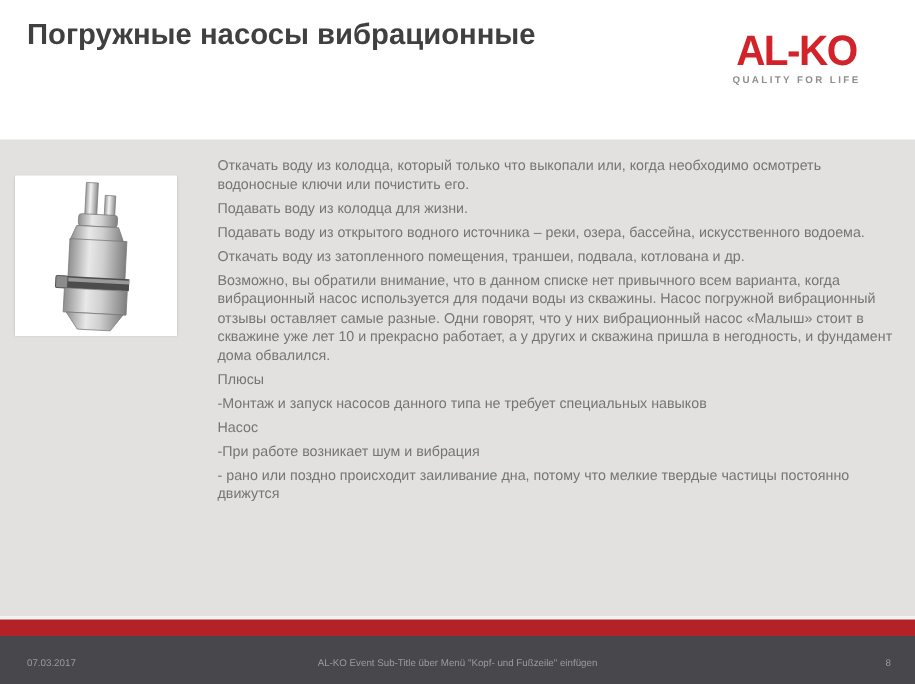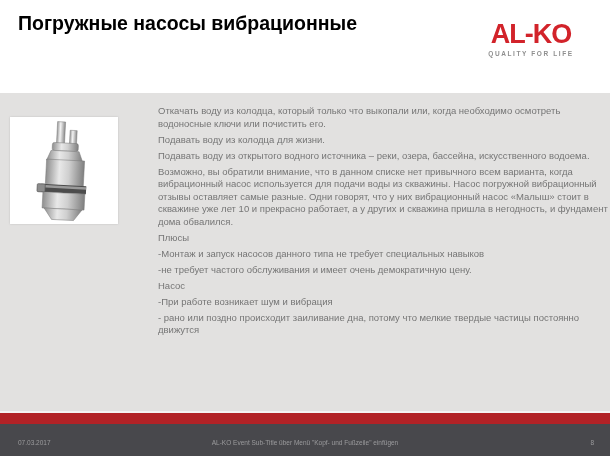--- a/index.html
+++ b/index.html
@@ -7,21 +7,21 @@
     width:610px;height:456px;position:relative;overflow:hidden;
     font-family:"Liberation Sans","DejaVu Sans",sans-serif;
     background:#ffffff;
   }
   
   .header{
     position:absolute;left:0;top:0;width:610px;height:93px;background:#ffffff;
   }
   .slide-title{
     position:absolute;left:18px;top:10px;width:460px;
-    font-size:19.5px;line-height:27px;font-weight:bold;color:#000000;
+    font-size:19.5px;line-height:27px;font-weight:bold;color:#404040;
     letter-spacing:0px;
   }
   .logo{
     position:absolute;right:24px;top:20px;width:110px;text-align:center;
   }
   .logo-brand{
     font-size:27px;font-weight:900;letter-spacing:-1px;color:#d2232a;
     font-family:"Liberation Sans",sans-serif;line-height:28px;
     transform:scaleY(1.05);
   }
@@ -33,21 +33,21 @@
   .content{
     position:absolute;left:0;top:93px;width:610px;height:318px;
     background:#e2e1e0;
   }
   .image-box{
     position:absolute;left:10px;top:24px;width:108px;height:107px;
     background:#ffffff;box-shadow:0 0 2px rgba(0,0,0,0.15);
   }
   .image-box svg{display:block;margin:0 auto;}
   .text-col{
-    position:absolute;left:158px;top:12px;width:452px;
+    position:absolute;left:145px;top:12px;width:452px;
     font-size:9.5px;line-height:12.5px;color:#757575;
   }
   .text-col p{margin:0 0 3.5px 0;}
   
   .light-line{
     position:absolute;left:0;top:411px;width:610px;height:2px;background:#f4f3f2;
   }
   .red-bar{
     position:absolute;left:0;top:413px;width:610px;height:11px;background:#b22226;
   }
@@ -102,24 +102,24 @@
         <rect x="34" y="76" width="42" height="16" fill="url(#metal)" stroke="#777" stroke-width="0.5"></rect>
         <polygon points="36,92 74,92 66,103 44,103" fill="url(#metal)" stroke="#777" stroke-width="0.5"></polygon>
       </g>
     </svg>
   </div>
 
   <div class="text-col">
     <p>Откачать воду из колодца, который только что выкопали или, когда необходимо осмотреть водоносные ключи или почистить его.</p>
     <p>Подавать воду из колодца для жизни.</p>
     <p>Подавать воду из открытого водного источника – реки, озера, бассейна, искусственного водоема.</p>
+    <p>Откачать воду из затопленного помещения, траншеи, подвала, котлована и др.</p>
     <p>Возможно, вы обратили внимание, что в данном списке нет привычного всем варианта, когда вибрационный насос используется для подачи воды из скважины. Насос погружной вибрационный отзывы оставляет самые разные. Одни говорят, что у них вибрационный насос «Малыш» стоит в скважине уже лет 10 и прекрасно работает, а у других и скважина пришла в негодность, и фундамент дома обвалился.</p>
     <p>Плюсы</p>
     <p>-Монтаж и запуск насосов данного типа не требует специальных навыков</p>
-    <p> -не требует частого обслуживания и имеет очень демократичную цену.</p>
     <p>Насос</p>
     <p>-При работе возникает шум и вибрация</p>
     <p>- рано или поздно происходит заиливание дна, потому что мелкие твердые частицы постоянно движутся</p>
   </div>
 </div>
 
 <div class="light-line"></div>
 <div class="red-bar"></div>
 
 <div class="footer">

